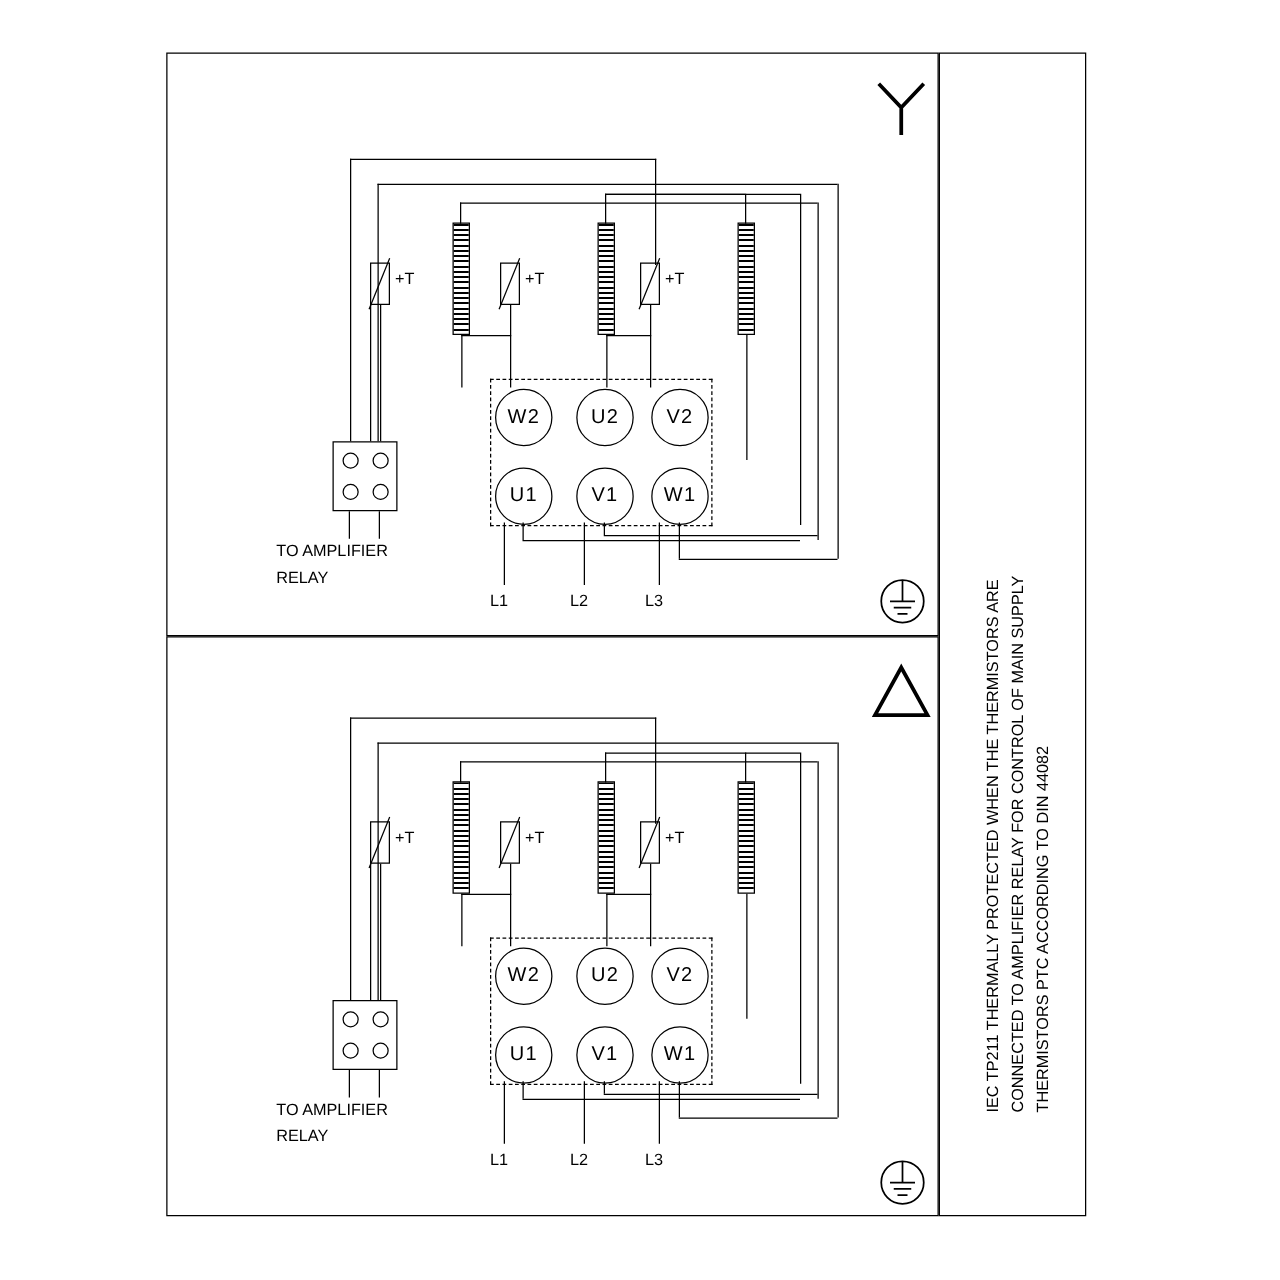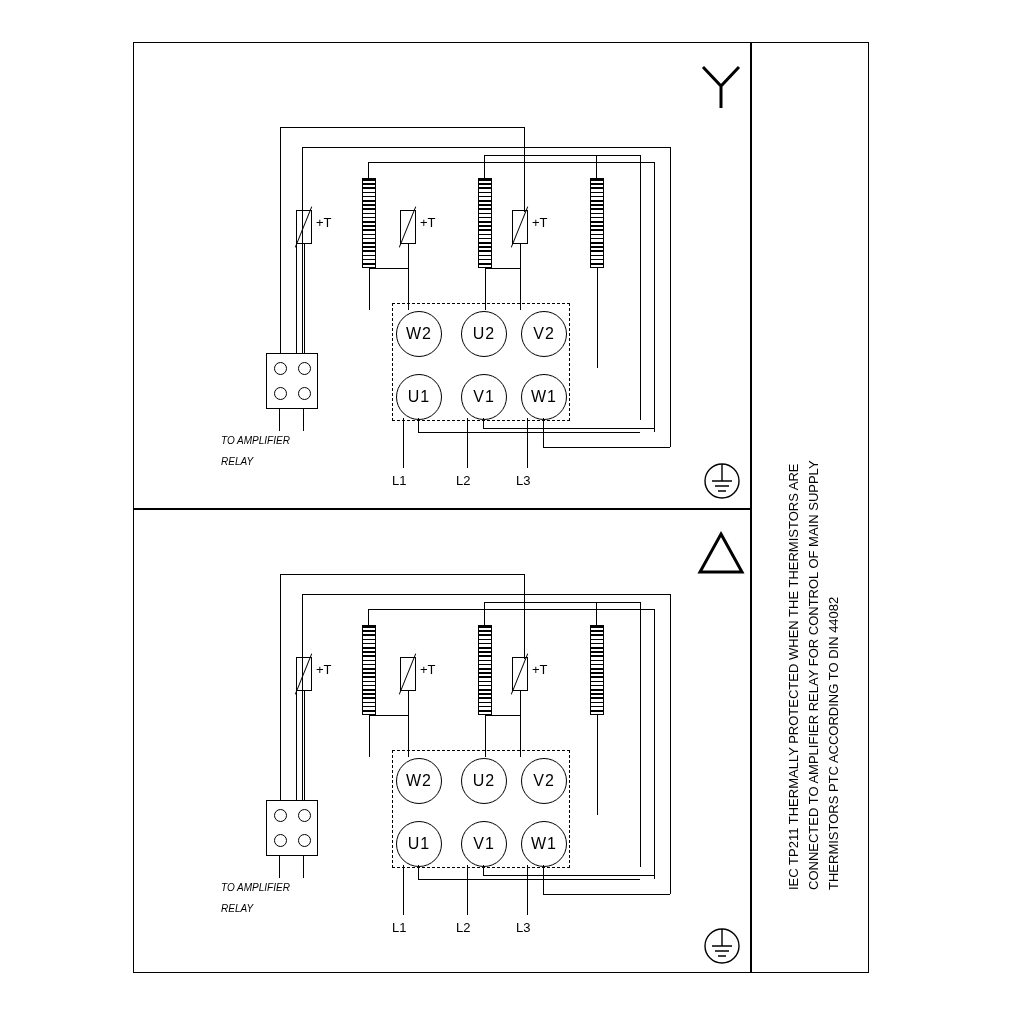--- a/index.html
+++ b/index.html
@@ -2,21 +2,21 @@
 <html><head>
 <meta charset="utf-8">
 <style>
   html,body{margin:0;padding:0;background:#ffffff;}
   body{width:1024px;height:1024px;font-family:"Liberation Sans",sans-serif;color:#000;}
   #sheet{position:relative;width:1024px;height:1024px;}
   .frame{position:absolute;border:1.5px solid #000;box-sizing:border-box;}
   .line{position:absolute;background:#000;}
   .hline{height:1px;}
   .vline{width:1px;}
-  .txt{position:absolute;font-size:10px;line-height:16px;white-space:pre;font-style:italic;}
+  .txt{position:absolute;font-size:13px;line-height:16px;white-space:pre;}
   .lbl{position:absolute;font-size:13px;}
   .coil{position:absolute;width:14px;height:90px;border:1.2px solid #000;box-sizing:border-box;
         background:repeating-linear-gradient(to bottom,#000 0 1.6px,#fff 1.6px 4.2px);}
   .term{position:absolute;width:44px;height:44px;border:1.4px solid #000;border-radius:50%;
         background:#fff;font-size:16px;display:flex;align-items:center;justify-content:center;letter-spacing:1px;}
   .dashbox{position:absolute;border:1.2px dashed #000;box-sizing:border-box;}
   .therm{position:absolute;width:16px;height:34px;border:1.2px solid #000;box-sizing:border-box;background:#fff;}
   .thermslash{position:absolute;width:1.2px;height:44px;background:#000;transform:rotate(22deg);transform-origin:center;}
   .plus{position:absolute;font-size:13px;}
   .connbox{position:absolute;width:52px;height:56px;border:1.6px solid #000;box-sizing:border-box;background:#fff;}

